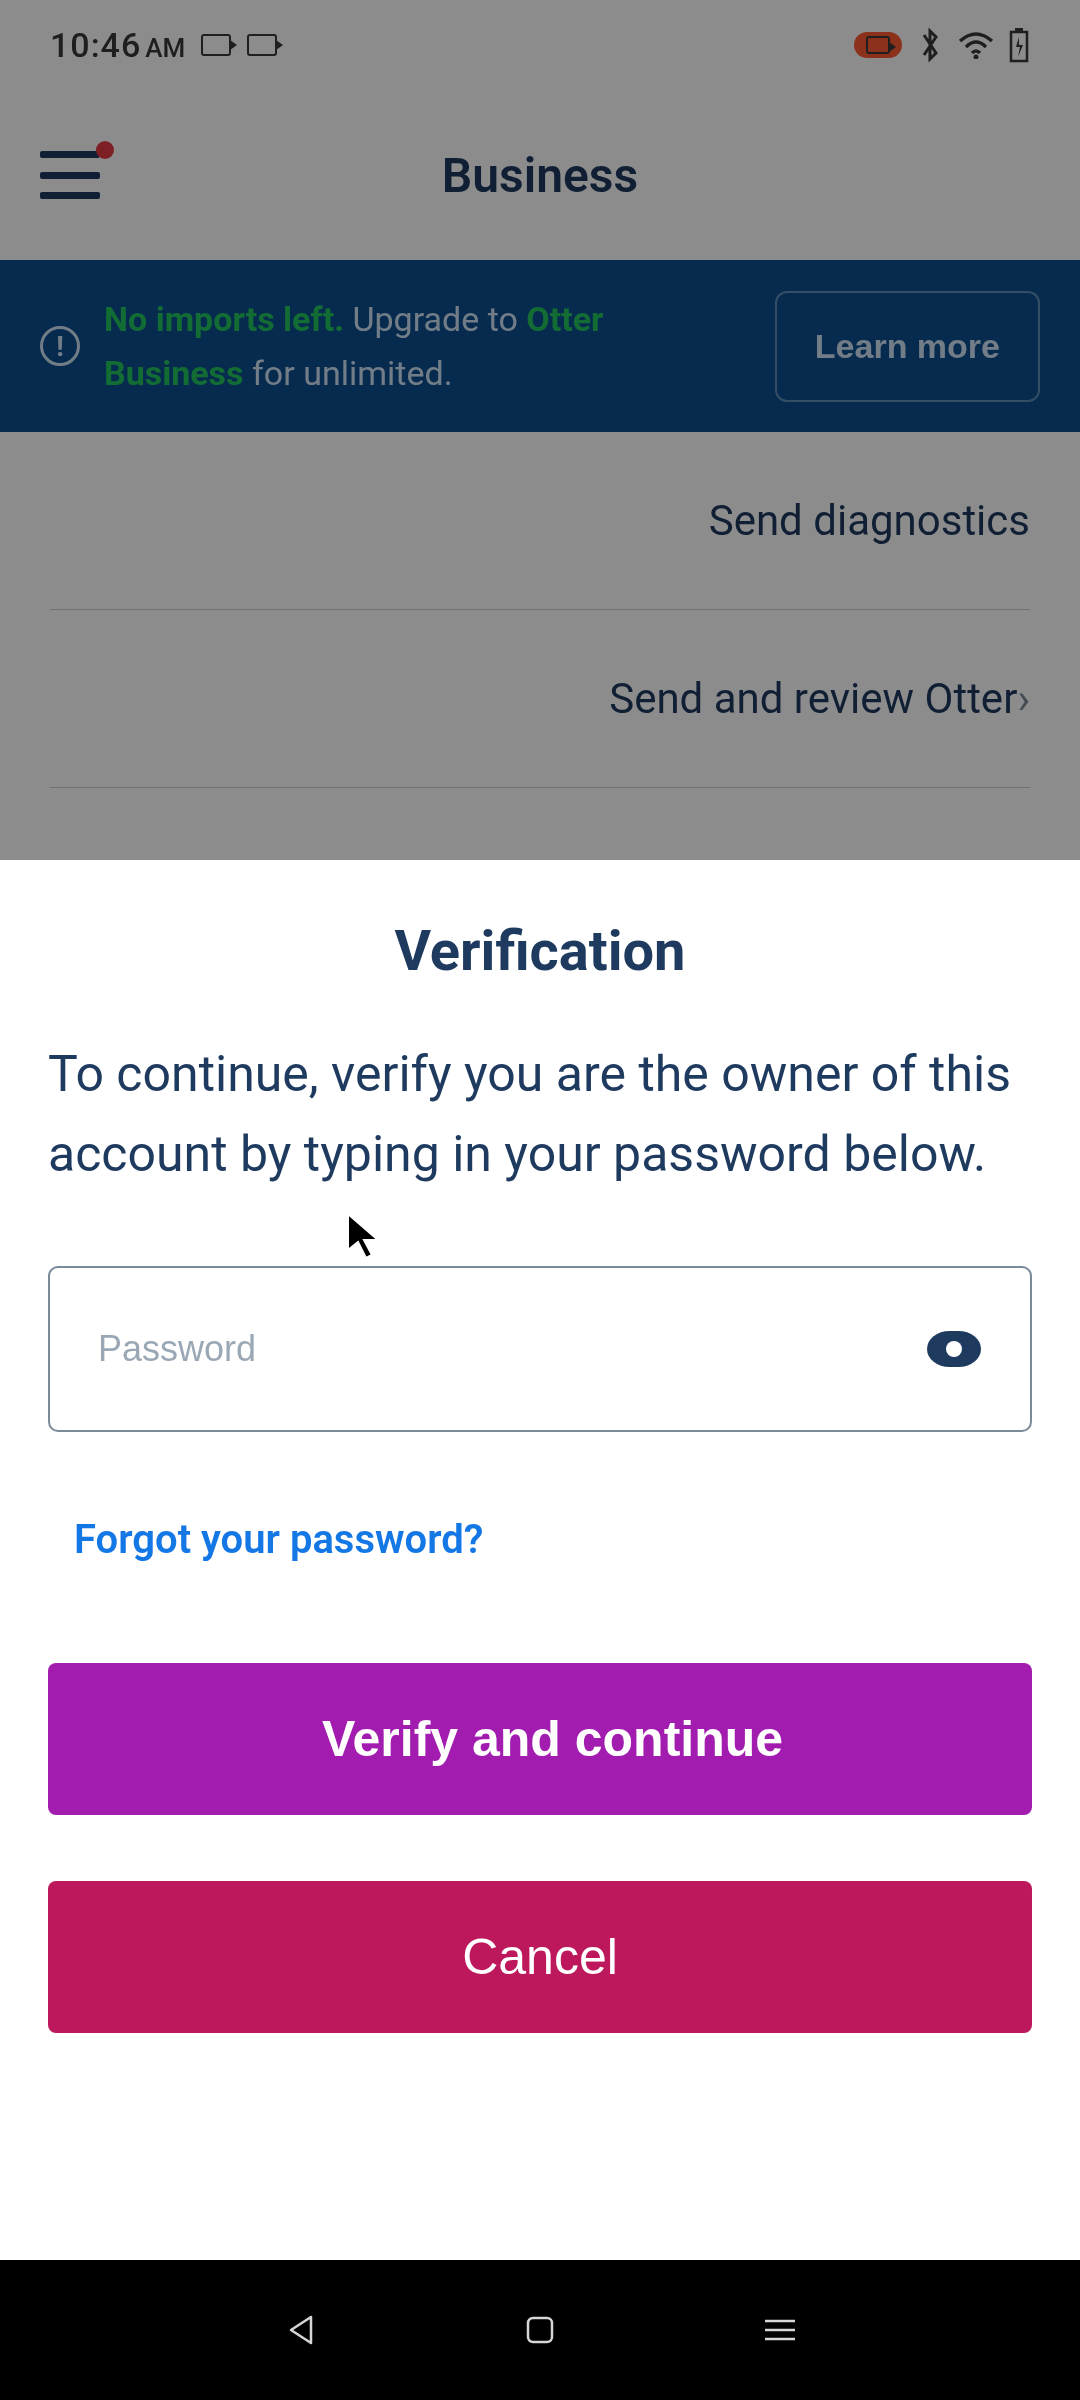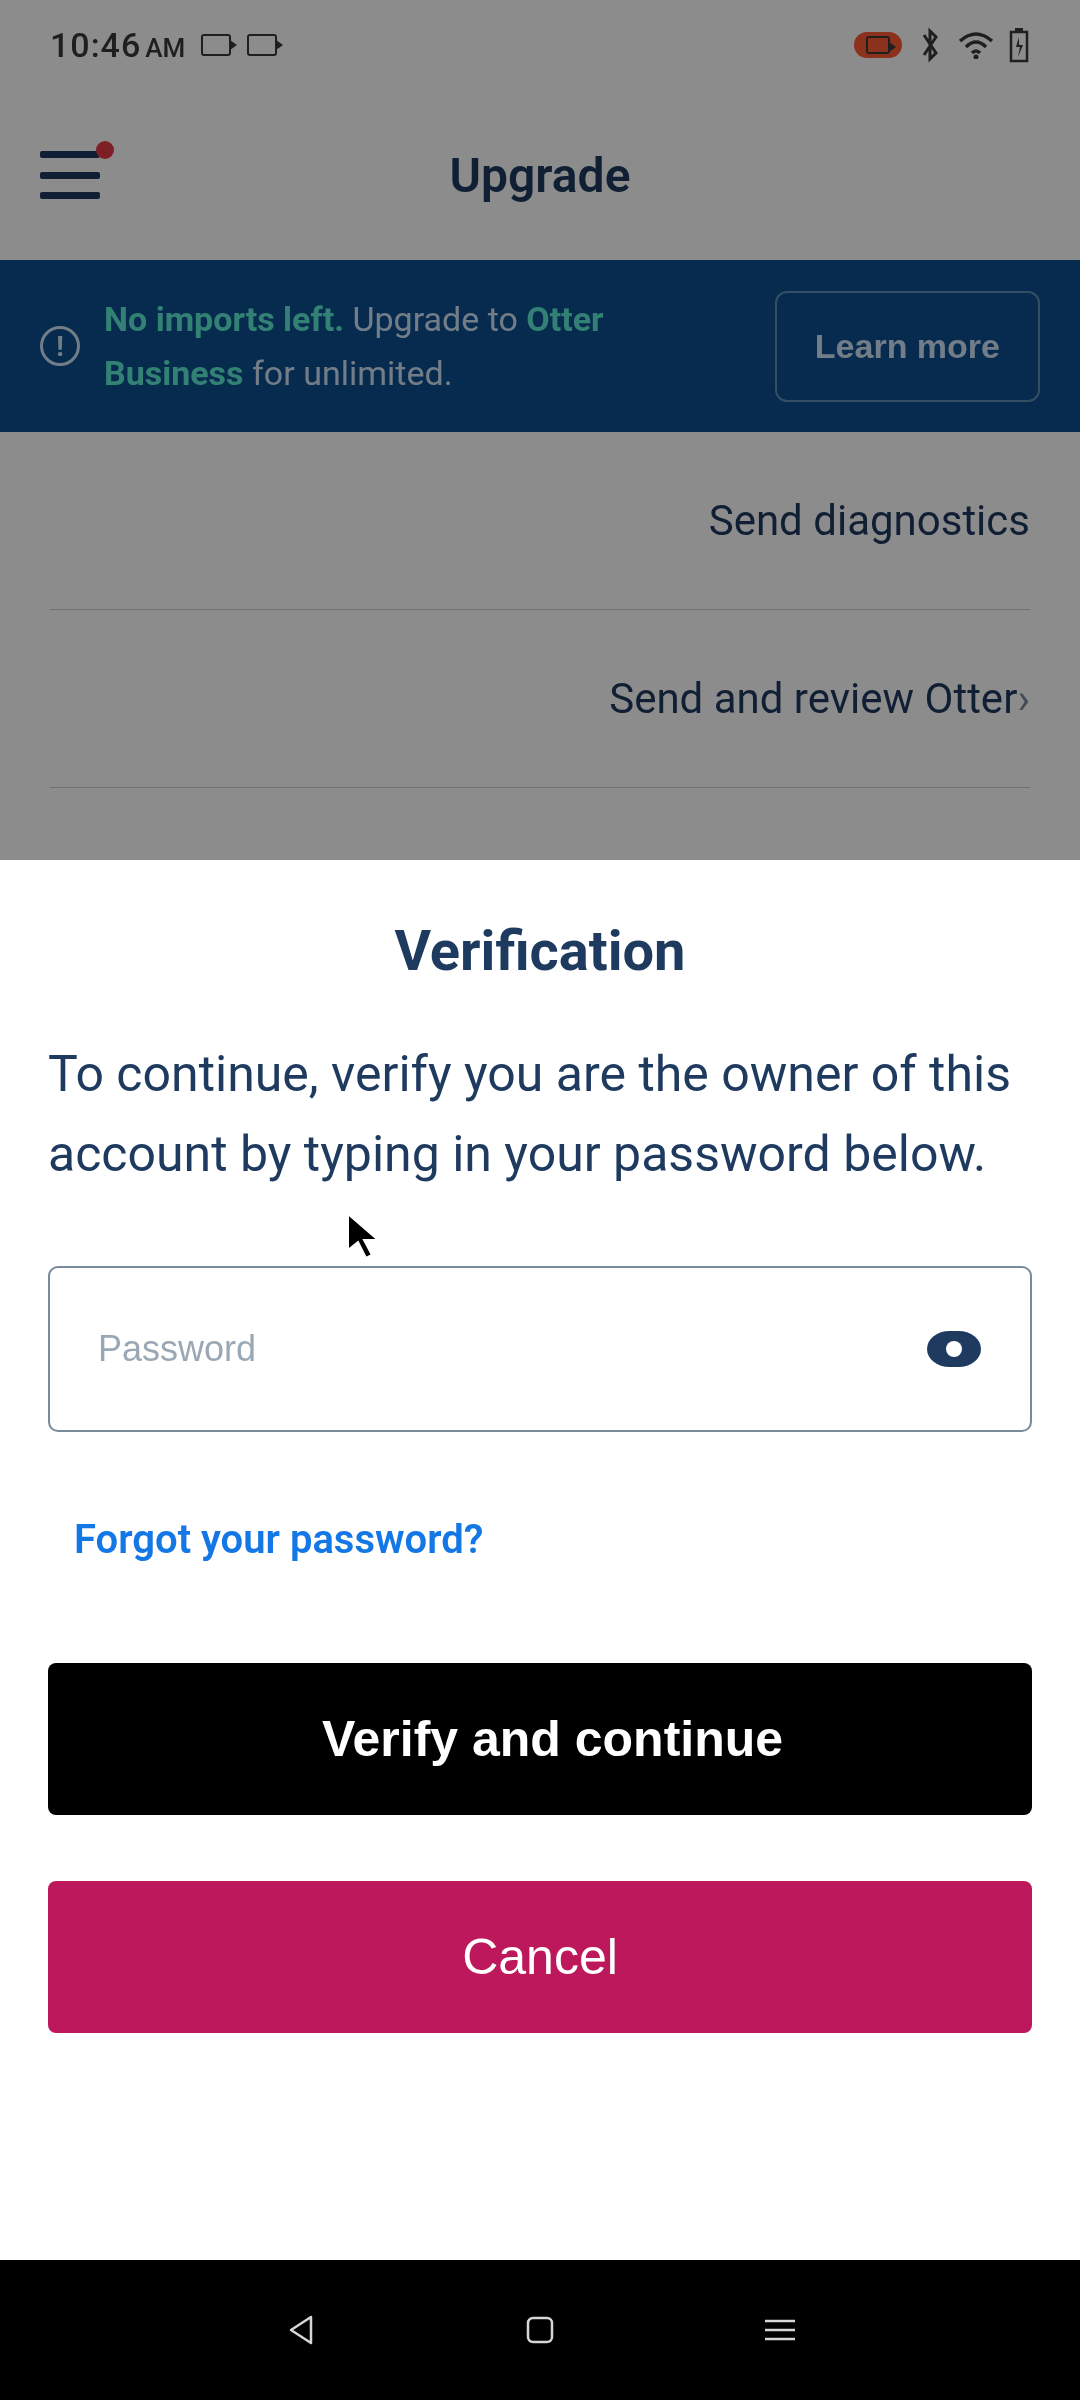--- a/index.html
+++ b/index.html
@@ -26,21 +26,21 @@
   .app-header { position: absolute; top: 90px; left: 0; width: 100%; height: 170px; display: flex; align-items: center; padding: 0 40px; }
   .menu-btn { position: relative; width: 64px; height: 48px; display: flex; flex-direction: column; justify-content: space-between; }
   .menu-line { width: 60px; height: 7px; background: #1e3a5f; border-radius: 2px; }
   .menu-dot { position: absolute; top: -10px; right: -10px; width: 18px; height: 18px; background: #e63946; border-radius: 50%; }
   .header-title { position: absolute; left: 50%; transform: translateX(-50%); font-size: 48px; font-weight: 600; color: #1e3a5f; }
   
   
   .banner { position: absolute; top: 260px; left: 0; width: 100%; height: 172px; background: #0b4f8f; display: flex; align-items: center; padding: 0 40px; gap: 24px; }
   .banner-icon { width: 40px; height: 40px; border: 3px solid #cfe3f7; border-radius: 50%; display: flex; align-items: center; justify-content: center; color: #cfe3f7; font-size: 28px; font-weight: 700; flex-shrink: 0; }
   .banner-text { flex: 1; color: #cfe3f7; font-size: 34px; line-height: 1.6; }
-  .banner-bold { font-weight: 700; color: #5eead4; }
+  .banner-bold { font-weight: 700; color: #22c55e; }
   .learn-btn { border: 2.5px solid #5f8fb8; color: #cfe3f7; background: transparent; border-radius: 12px; padding: 34px 38px; font-size: 34px; font-weight: 600; white-space: nowrap; }
   
   
   .settings-list { position: absolute; top: 432px; left: 0; width: 100%; padding: 0 50px; }
   .settings-item { display: flex; align-items: center; justify-content: flex-end; height: 178px; border-bottom: 1.5px solid #d0d0d0; }
   .settings-item:first-child { border-top: none; }
   .settings-label { font-size: 42px; color: #1e3a5f; }
   .chevron-r { font-size: 42px; color: #7a8a9a; }
   
   
@@ -52,21 +52,21 @@
   .pw-input { flex: 1; border: none; outline: none; font-size: 36px; color: #1e3a5f; background: transparent; }
   .pw-input::placeholder { color: #9aa8b6; }
   .eye-btn { width: 56px; height: 40px; display: flex; align-items: center; justify-content: center; }
   .eye-shape { width: 54px; height: 36px; background: #1e3a5f; border-radius: 50% / 60%; display: flex; align-items: center; justify-content: center; }
   .eye-pupil { width: 16px; height: 16px; background: #fff; border-radius: 50%; }
   
   .forgot-link { display: inline-block; margin-top: 84px; margin-left: 26px; font-size: 40px; font-weight: 600; color: #1477e6; }
   
   .modal-actions { margin-top: 100px; display: flex; flex-direction: column; gap: 66px; }
   .btn { width: 100%; height: 152px; border: none; border-radius: 8px; font-size: 50px; font-weight: 600; }
-  .btn-primary { background: #000000; color: #fff; padding-left: 25px; }
+  .btn-primary { background: #a21caf; color: #fff; padding-left: 25px; }
   .btn-secondary { background: #be185d; color: #fff; font-weight: 500; }
   
   
   .cursor-artifact { position: absolute; top: 1210px; left: 344px; z-index: 200; }
   
   
   .nav-bar { position: absolute; bottom: 0; left: 0; width: 100%; height: 140px; background: #000; display: flex; align-items: center; justify-content: space-around; padding: 0 180px; }
   .nav-btn { width: 40px; height: 40px; display: flex; align-items: center; justify-content: center; }
 </style>
 </head>
@@ -103,21 +103,21 @@
       </div>
     </div>
 
     <div class="app-header">
       <div class="menu-btn">
         <div class="menu-line"></div>
         <div class="menu-line"></div>
         <div class="menu-line"></div>
         <div class="menu-dot"></div>
       </div>
-      <div class="header-title">Upgrade</div>
+      <div class="header-title">Business</div>
     </div>
 
     <div class="banner">
       <div class="banner-icon">!</div>
       <div class="banner-text">
         <span class="banner-bold">No imports left.</span><span> Upgrade to </span><span class="banner-bold">Otter Business</span><span> for unlimited.</span>
       </div>
       <button class="learn-btn">Learn more</button>
     </div>
 

